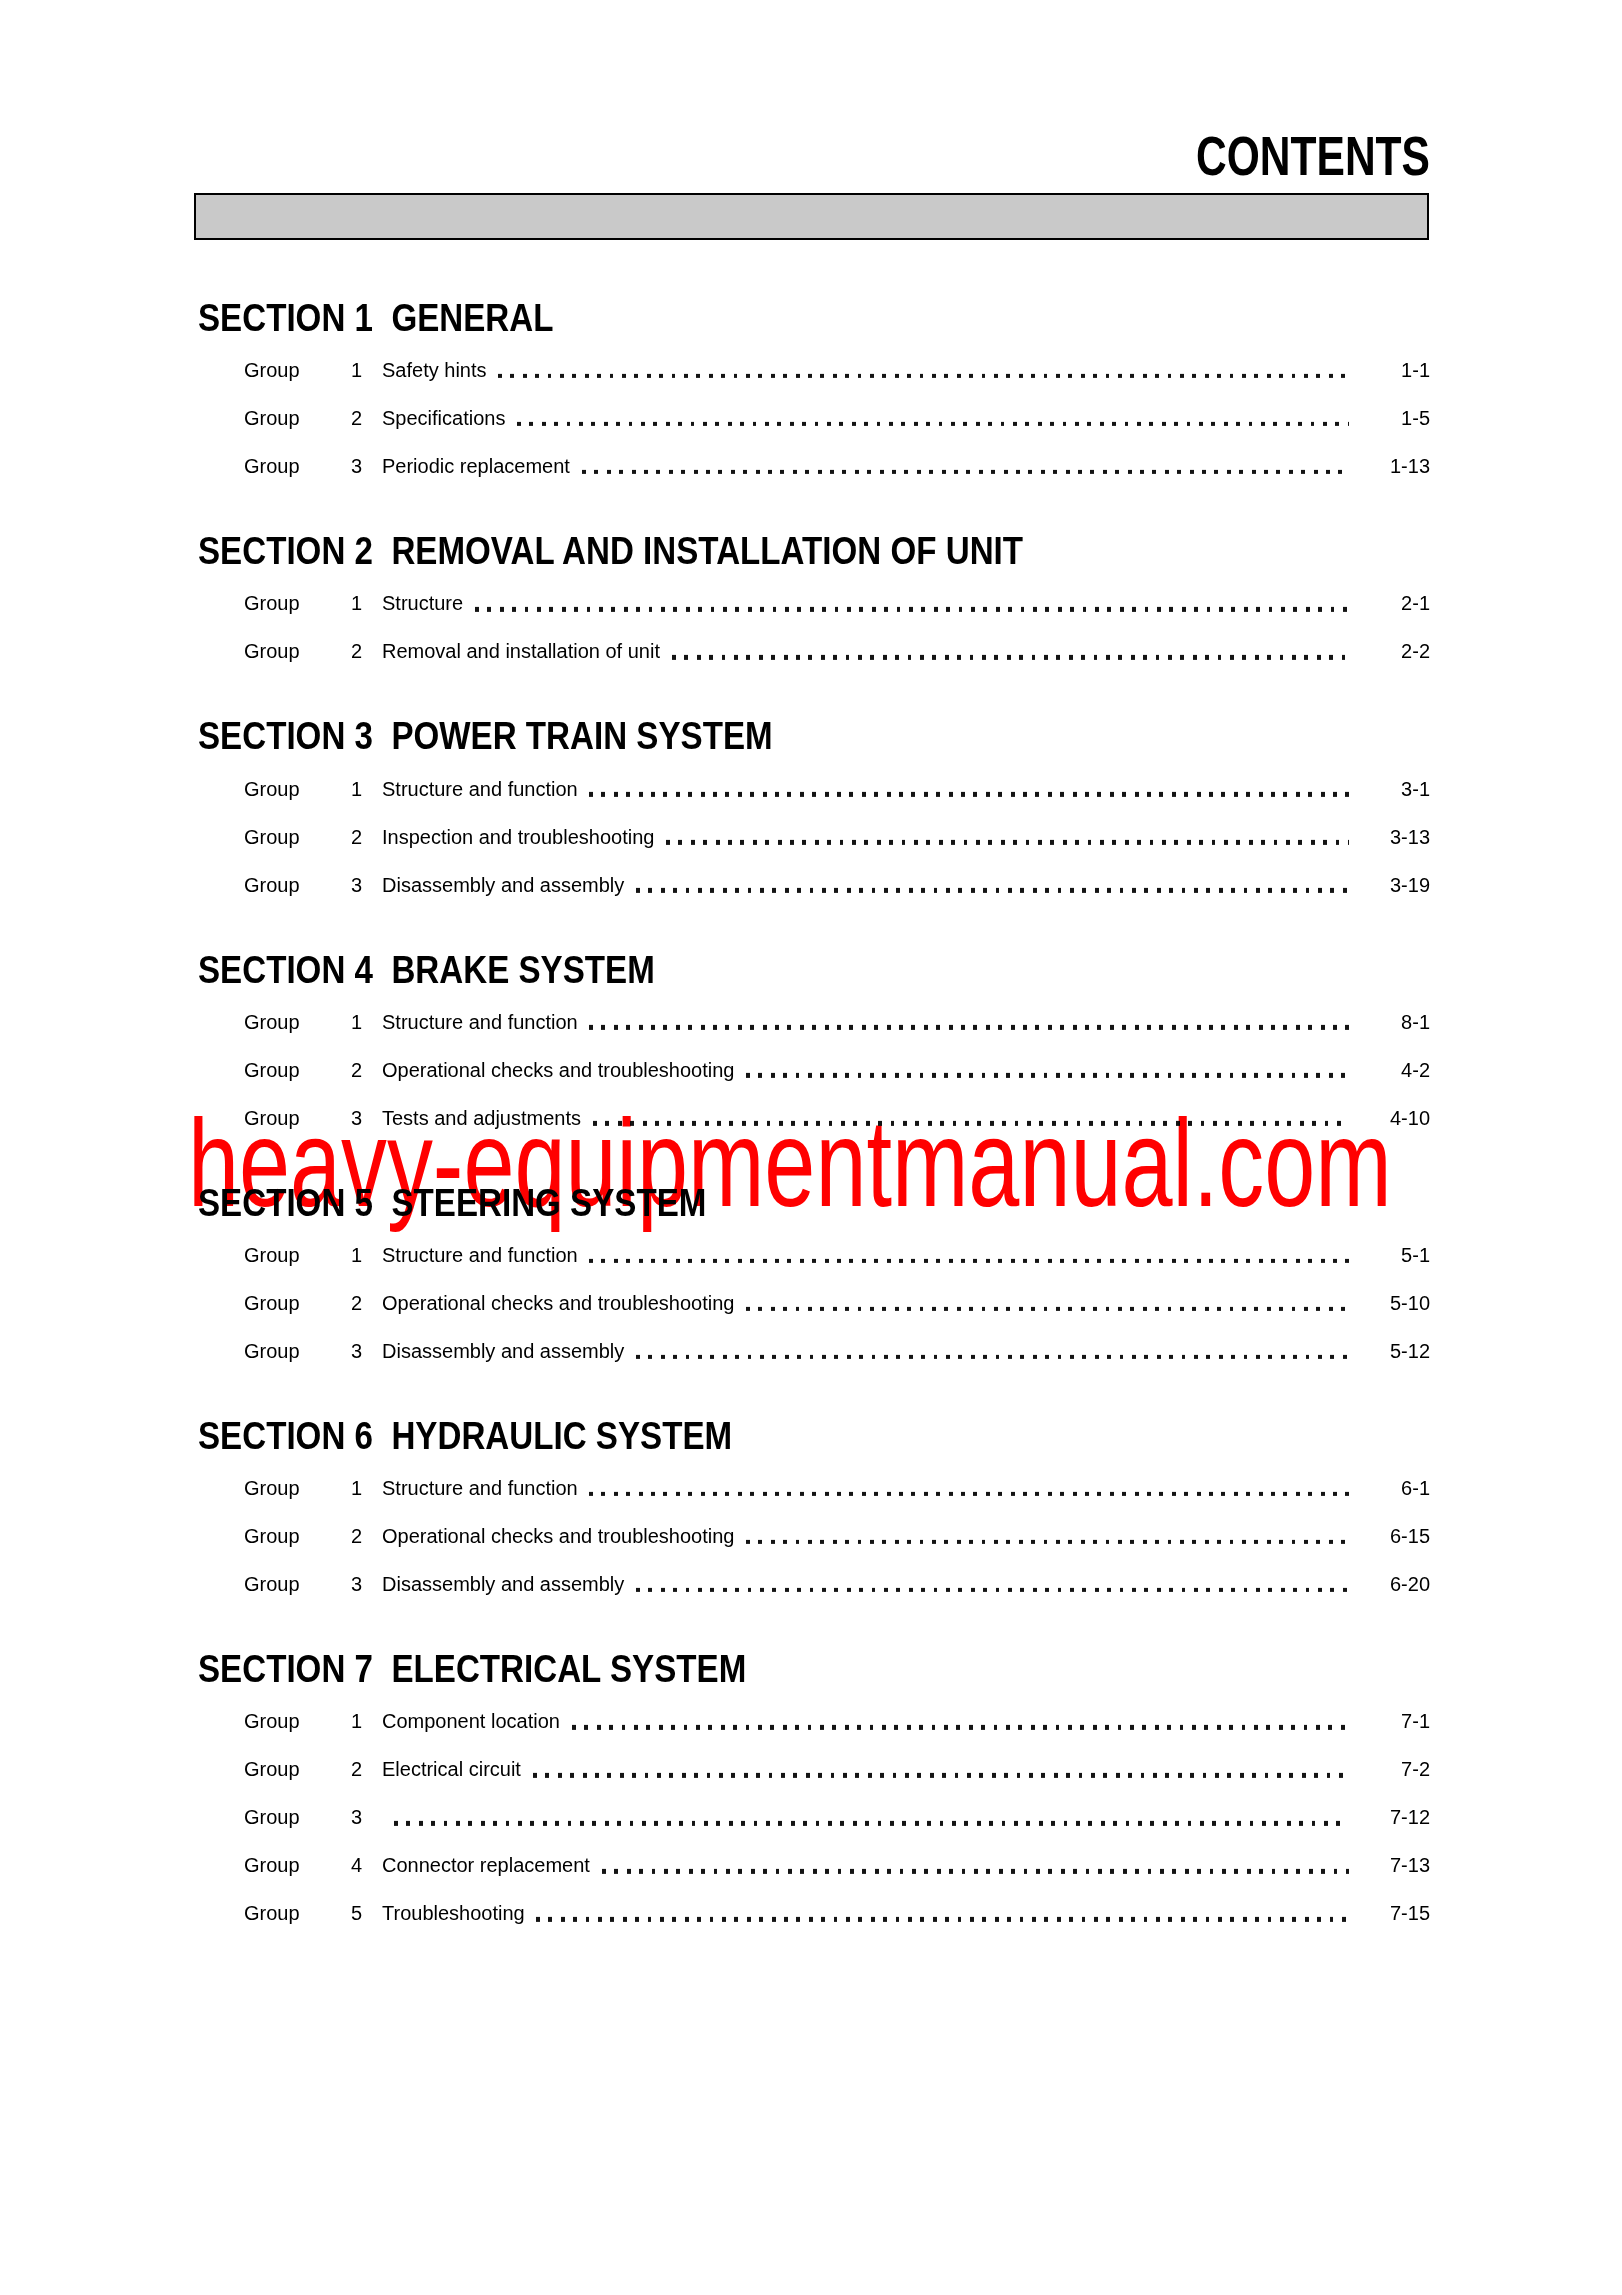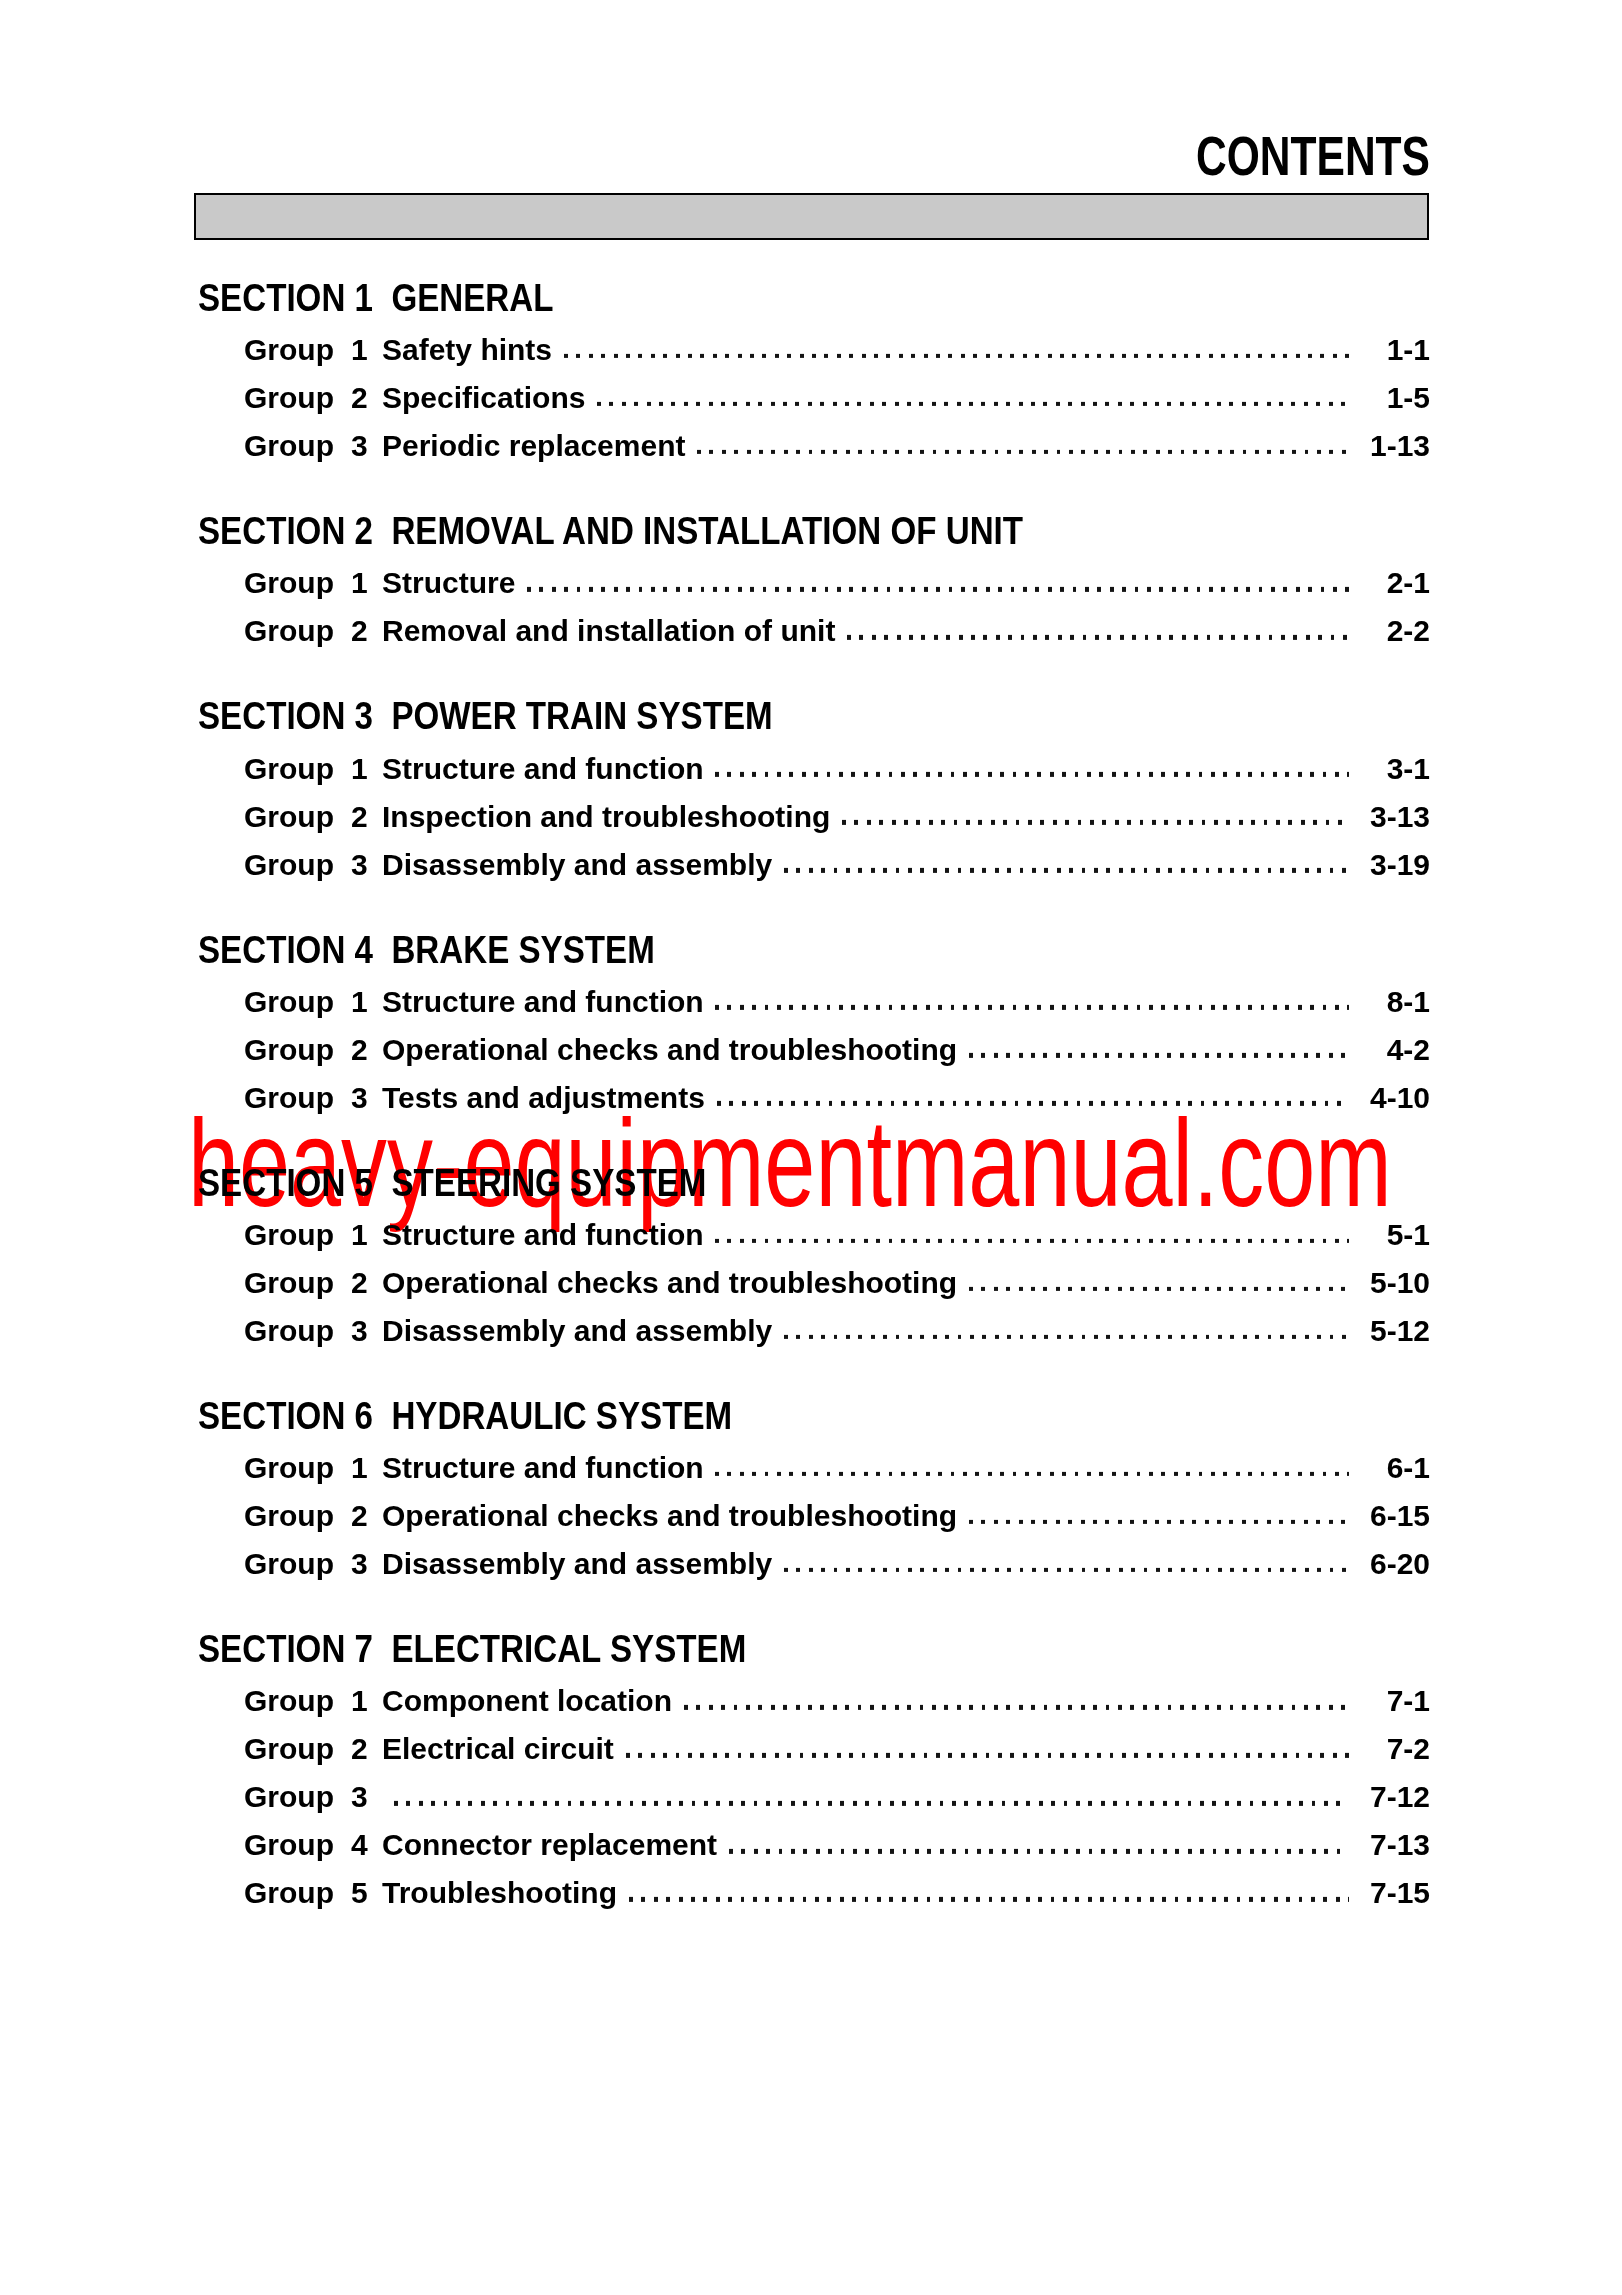--- a/index.html
+++ b/index.html
@@ -23,39 +23,38 @@
   .title-bar {
     position:absolute;
     left:194px; top:193px;
     width:1235px; height:47px;
     box-sizing:border-box;
     background:#c9c9c9;
     border:2px solid #000000;
   }
   .toc {
     position:absolute;
-    left:198px; top:224px;
+    left:198px; top:244px;
     width:1232px;
   }
   .section-heading {
     font-size:39px; line-height:39px;
     font-weight:bold;
     white-space:pre;
     transform:scaleX(0.85);
     transform-origin:left top;
     margin:41px 0 9.2px 0;
   }
   .section:first-child .section-heading { margin-top:54px; }
   .row {
     display:flex;
     align-items:baseline;
     height:48px; line-height:48px;
-    font-size:30px;
+    font-size:20px;
     padding-left:46px;
-    font-weight:bold;
   }
   .gword { flex:none; width:107px; }
   .gnum  { flex:none; width:31px; }
   .gtitle{ flex:none; white-space:pre; }
   .leader {
     flex:1 1 auto;
     align-self:center;
     height:4.6px;
     margin:0 10.5px 0 11.8px;
     transform:translateY(5.9px);

